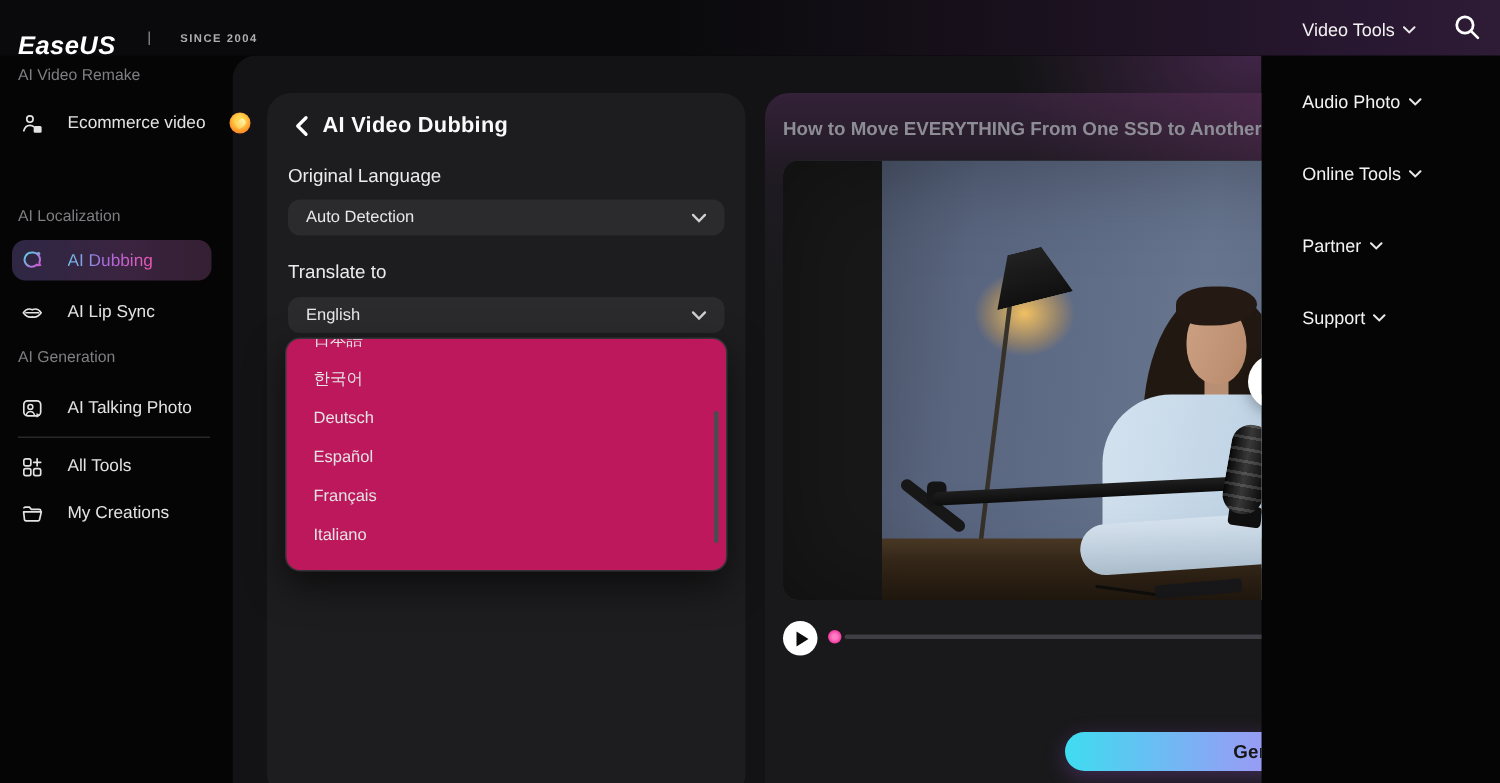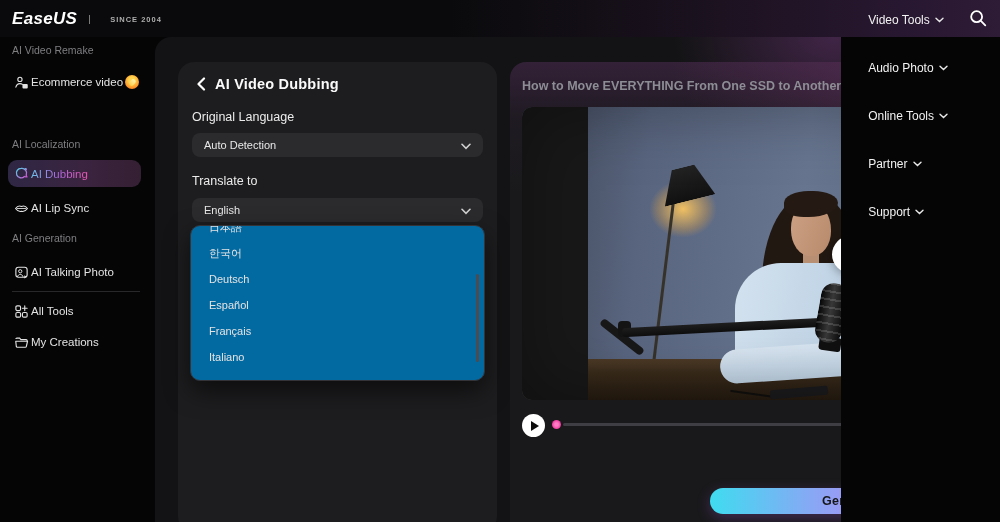--- a/index.html
+++ b/index.html
@@ -10,31 +10,31 @@
     font-family:"Liberation Sans", sans-serif;
     color:#e6e6e6;
     -webkit-font-smoothing:antialiased;
   }
   
   .topnav {
     position:absolute; left:0; top:0; width:1000px; height:37px;
     background:linear-gradient(90deg,#0a0a0c 0%,#0a0a0c 45%,#1c1220 72%,#281730 90%,#2e1b36 100%);
     z-index:40;
   }
-  .logo-wrap { position:absolute; left:12px; top:9px; display:flex; align-items:center; gap:12px; }
+  .logo-wrap { position:absolute; left:12px; top:21px; display:flex; align-items:flex-start; gap:22px; }
   .logo-text { font-size:17px; font-weight:bold; color:#fff; letter-spacing:.3px; font-style:italic; }
   .since { font-size:7.5px; color:#aeaeae; letter-spacing:1px; border-left:1px solid #7a7a7a; padding-left:20px; font-weight:bold; }
   .nav-items { position:absolute; right:52px; top:13px; height:37px; display:flex; align-items:flex-start; gap:34px;flex-direction:column; }
   .nav-item { display:flex; align-items:center; gap:5px; font-size:12px; color:#f2f2f2; cursor:pointer; white-space:nowrap; }
   .chev-down svg { display:block; }
   .search-btn { position:absolute; right:12px; top:8px; width:20px; height:20px; cursor:pointer; }
   
   .sidebar { position:absolute; left:0; top:37px; width:155px; height:485px; z-index:30; }
   .side-sec { position:absolute; left:12px; font-size:10.5px; color:#7f7f82; }
-  .side-item { position:absolute; left:8px; width:140px; height:28px; display:flex; align-items:center; gap:2px; padding-left:6px; cursor:pointer; border-radius:9px; }
+  .side-item { position:absolute; left:8px; width:140px; height:28px; display:flex; align-items:center; gap:16px; padding-left:6px; cursor:pointer; border-radius:9px; }
   .side-item .lbl { font-size:11.5px; color:#e3e3e3; white-space:nowrap; }
   .side-item svg { flex:0 0 auto; display:block; }
   .item-active {
     background:linear-gradient(90deg,#2e2744 0%,#3a2440 55%,#351f33 100%);
     height:27px;
   }
   .grad-text {
     background:linear-gradient(90deg,#6cc3ea 0%,#a96ade 45%,#ee56b2 100%);
     -webkit-background-clip:text; background-clip:text; color:transparent;
     font-size:11.5px;
@@ -68,21 +68,21 @@
   .fld-label { position:absolute; left:14px; font-size:12.5px; color:#ececec; }
   .select {
     position:absolute; left:14px; width:291px; height:24px;
     background:#2b2b2e; border-radius:8px;
     display:flex; align-items:center; justify-content:space-between;
     padding:0 12px; cursor:pointer;
   }
   .select .val { font-size:11px; color:#e8e8e8; }
   .dropdown {
     position:absolute; left:12px; top:163px; width:295px; height:156px;
-    background:#0369a1; border-radius:10px; border:1px solid #343438;
+    background:#be185d; border-radius:10px; border:1px solid #343438;
     box-shadow:0 10px 24px rgba(0,0,0,.55);
     overflow:hidden;
   }
   .lang-list { margin-top:-12px; }
   .lang-item { height:26px; line-height:26px; padding-left:18px; font-size:11px; color:#e4e4e4; cursor:pointer; }
   .dd-scrollbar { position:absolute; right:5px; top:48px; width:3px; height:88px; background:#4b4b50; border-radius:2px; cursor:pointer; }
   
   .video-panel {
     position:absolute; left:355px; top:25px; width:512px; height:500px;
     border-radius:16px 0 0 0;

